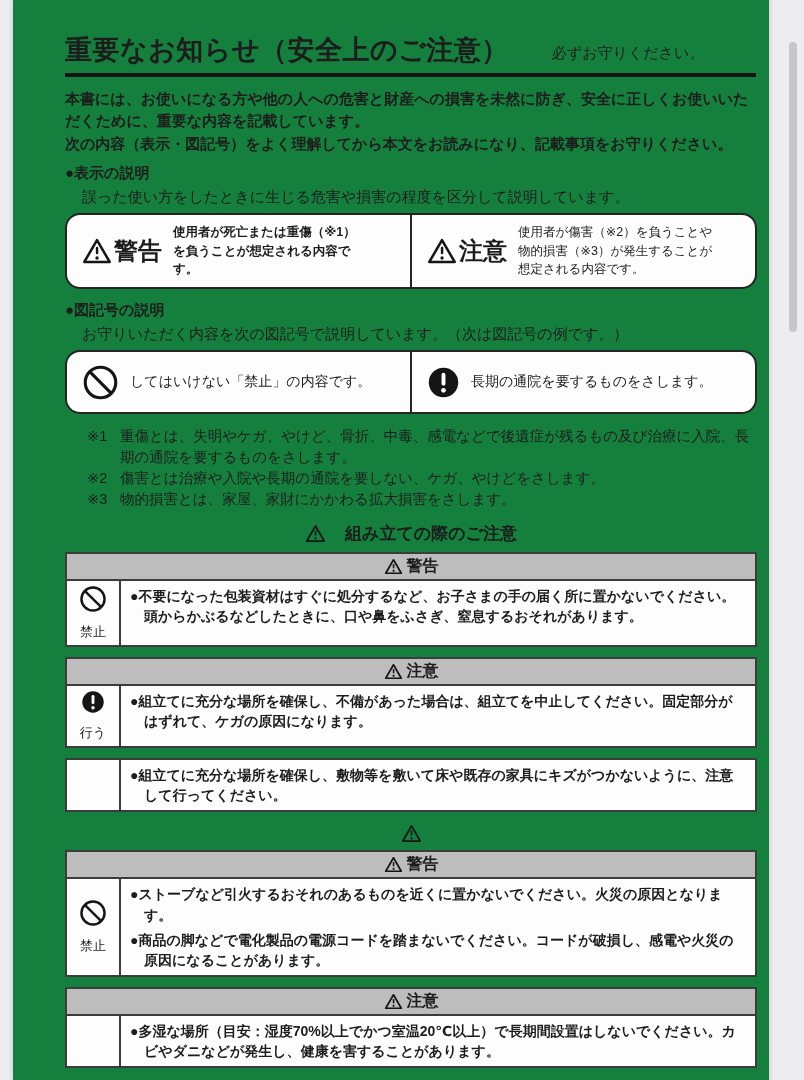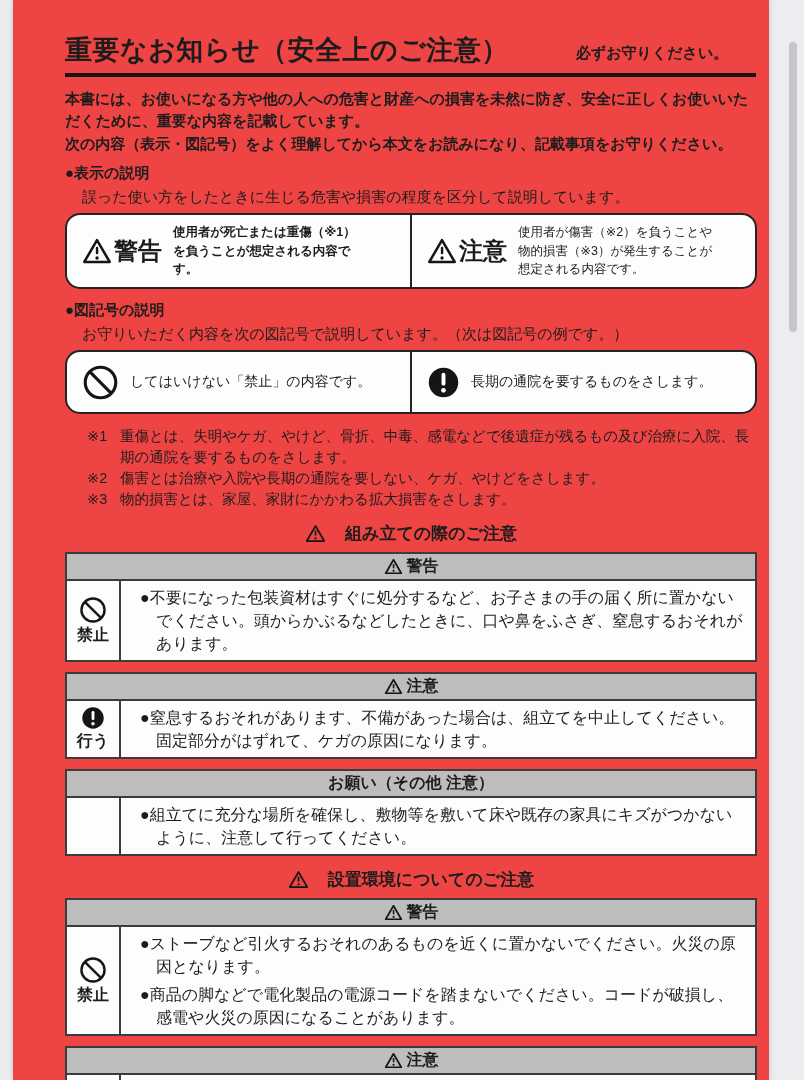--- a/index.html
+++ b/index.html
@@ -6,31 +6,31 @@
   body{
     width:804px;height:1080px;overflow:hidden;
     background:#ececf1;
     font-family:"Liberation Sans","DejaVu Sans",sans-serif;
     color:#1c1c1c;
     -webkit-font-smoothing:antialiased;
   }
   .app{position:relative;width:804px;height:1080px;}
   .page{
     position:absolute;left:13px;top:0;width:756px;height:1080px;
-    background:#ef4444;
+    background:#15803d;
     box-shadow:0 0 5px rgba(60,60,80,.25);
     box-sizing:border-box;
     overflow:hidden;
   }
   .content{padding:36px 12px 0 52px;width:692px;box-sizing:content-box;}
 
   
   .title-row{display:flex;align-items:flex-end;}
   .doc-title{margin:0;font-size:27px;font-weight:800;letter-spacing:.5px;line-height:1.1;}
-  .doc-subtitle{font-size:15px;font-weight:700;margin-left:67px;padding-bottom:3px;}
+  .doc-subtitle{font-size:15px;font-weight:400;margin-left:43px;padding-bottom:3px;}
   .title-rule{height:4px;background:#151515;margin:7px 0 11px;width:691px;}
 
   .intro{margin:0 0 1px;font-size:15px;line-height:1.47;font-weight:700;}
   .intro.last{margin-bottom:9px;}
 
   
   .subhead{font-size:15px;font-weight:700;margin:6px 0 3px;}
   .subdesc{margin:0 0 6px;padding-left:17px;font-size:15px;line-height:1.4;}
 
   
@@ -53,22 +53,22 @@
 
   
   .ntable{border:2px solid #3c3c3c;margin:0 0 10px;background:#fdfdfd;}
   .ntable-header{background:#bdbdbd;border-bottom:2px solid #3c3c3c;
     display:flex;justify-content:center;align-items:center;gap:4px;
     font-weight:800;font-size:16px;padding:2px 0;}
   .ntable-body{display:flex;align-items:stretch;}
   .icon-cell{flex:0 0 52px;border-right:2px solid #3c3c3c;
     display:flex;flex-direction:column;align-items:center;justify-content:center;
     gap:0;padding:4px 0;}
-  .icon-label{font-size:16px;font-weight:700;margin-top:1px;}
-  .text-cell{flex:1;padding:5px 10px 5px 19px;font-size:16px;line-height:1.44;font-weight:400;}
+  .icon-label{font-size:13px;font-weight:400;margin-top:10px;}
+  .text-cell{flex:1;padding:5px 10px 5px 9px;font-size:14px;line-height:1.44;font-weight:700;}
   .text-cell p{margin:0 0 5px;padding-left:1em;text-indent:-1em;}
   .text-cell p:last-child{margin-bottom:0;}
 
   
   .scrollbar-thumb{
     position:absolute;right:7px;top:42px;width:8px;height:290px;
     background:#c6c6cc;border-radius:4px;
   }
 
   .icon-svg{display:block;flex:none;}
@@ -197,44 +197,40 @@
         <div class="ntable-body">
           <div class="icon-cell">
             <svg class="icon-svg" width="24" height="24" viewBox="0 0 32 32">
               <circle cx="16" cy="16" r="14.3" fill="#151515"></circle>
               <rect x="14.1" y="6.5" width="3.8" height="12.5" rx="1.9" fill="#ffffff"></rect>
               <circle cx="16" cy="23.6" r="2.3" fill="#ffffff"></circle>
             </svg>
             <span class="icon-label">行う</span>
           </div>
           <div class="text-cell">
-            <p>●窒息するおそれがあります、不備があった場合は、組立てを中止してください。固定部分がはずれて、ケガの原因になります。</p>
-          </div>
-        </div>
-      </div>
-
-      <div class="ntable">
-        <div class="ntable-header">
-          <span>お願い（その他 注意）</span>
-        </div>
+            <p>●組立てに充分な場所を確保し、不備があった場合は、組立てを中止してください。固定部分がはずれて、ケガの原因になります。</p>
+          </div>
+        </div>
+      </div>
+
+      <div class="ntable">
         <div class="ntable-body">
           <div class="icon-cell"></div>
           <div class="text-cell">
             <p>●組立てに充分な場所を確保し、敷物等を敷いて床や既存の家具にキズがつかないように、注意して行ってください。</p>
           </div>
         </div>
       </div>
 
       <div class="sec-title">
         <svg class="icon-svg" width="21" height="19" viewBox="0 0 26 24">
           <path d="M13 2.5 L24 21.5 H2 Z" fill="none" stroke="#151515" stroke-width="2.2" stroke-linejoin="round"></path>
           <rect x="12" y="8.3" width="2.1" height="6.6" rx="1" fill="#151515"></rect>
           <circle cx="13.05" cy="18.1" r="1.45" fill="#151515"></circle>
         </svg>
-        <span>設置環境についてのご注意</span>
       </div>
 
       <div class="ntable">
         <div class="ntable-header">
           <svg class="icon-svg" width="19" height="17" viewBox="0 0 26 24">
             <path d="M13 2.5 L24 21.5 H2 Z" fill="none" stroke="#151515" stroke-width="2.4" stroke-linejoin="round"></path>
             <rect x="12" y="8.3" width="2.2" height="6.6" rx="1" fill="#151515"></rect>
             <circle cx="13.1" cy="18.1" r="1.5" fill="#151515"></circle>
           </svg>
           <span>警告</span>

